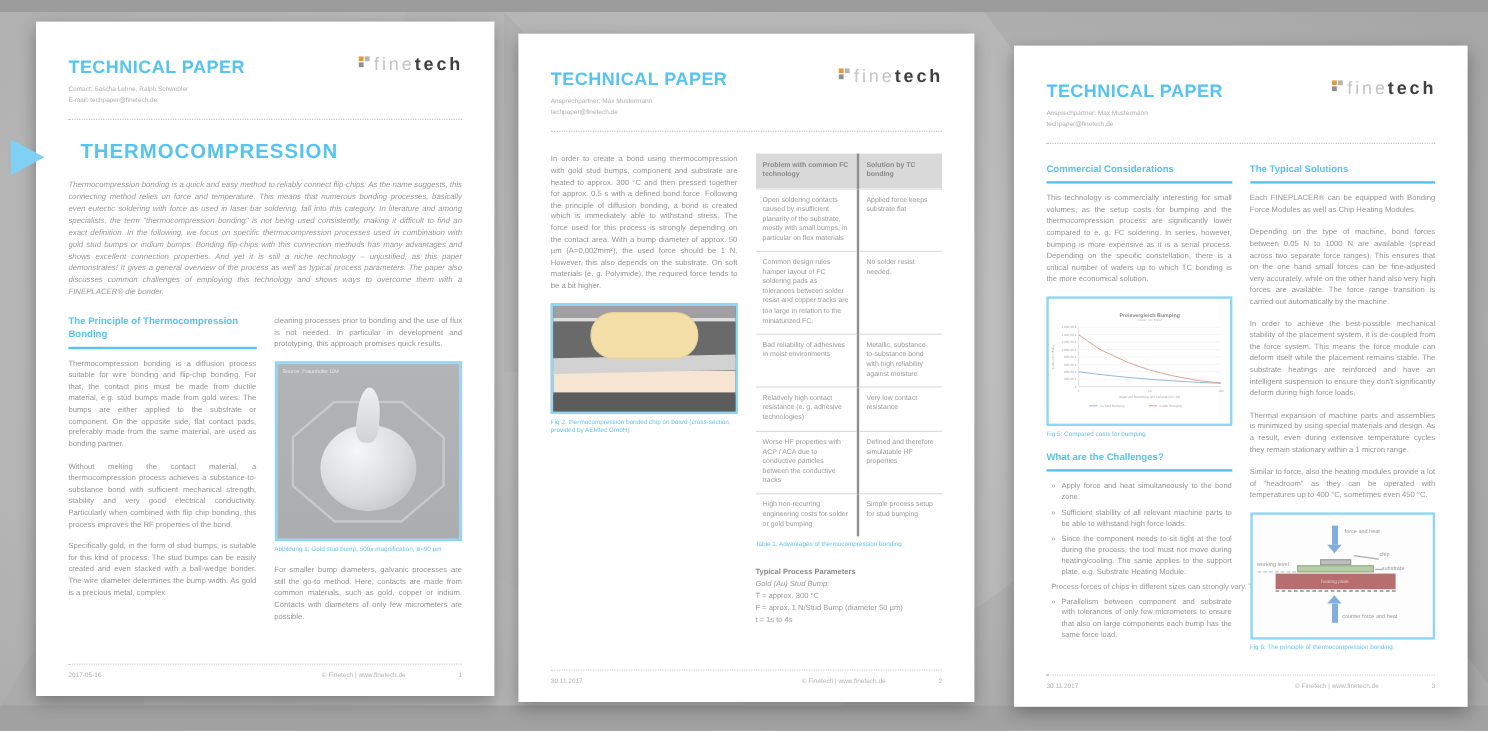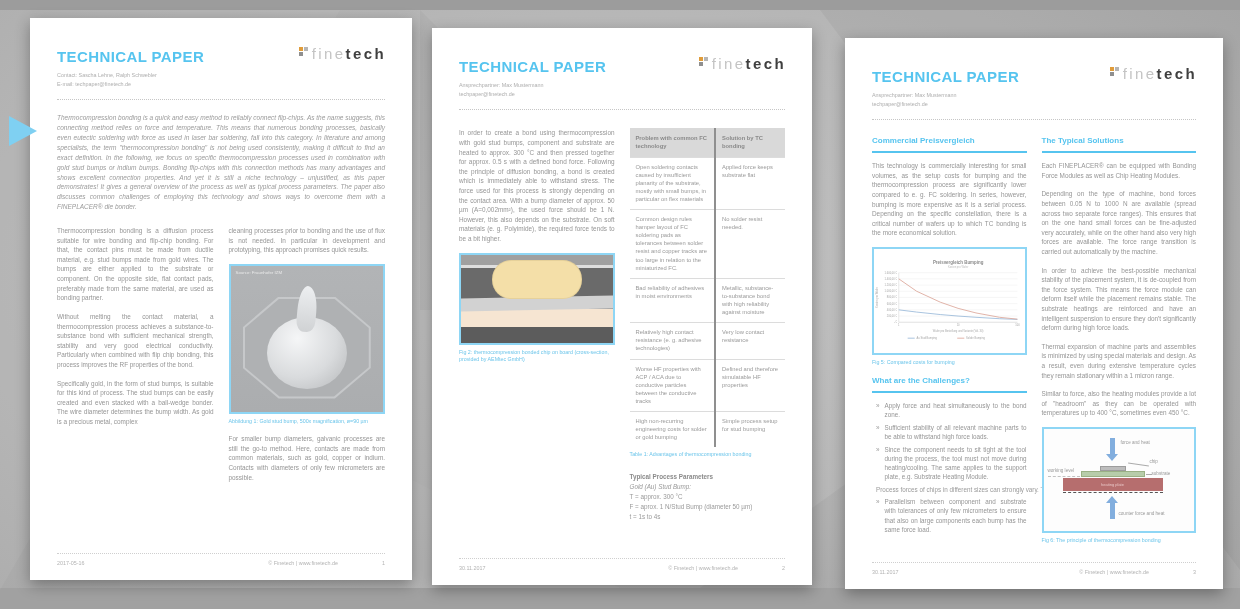--- a/index.html
+++ b/index.html
@@ -142,24 +142,26 @@
       <span class="logo-mark">
           <span class="lm1"></span>
           <span class="lm2"></span>
           <span class="lm3"></span>
           <span class="lm4"></span>
         </span>
       <span class="logo-text"><span>fine</span><span class="dark">tech</span></span>
     </div>
     <hr class="sep">
 
+    <div class="doc-title">THERMOCOMPRESSION</div>
     <div class="intro">Thermocompression bonding is a quick and easy method to reliably connect flip-chips. As the name suggests, this connecting method relies on force and temperature. This means that numerous bonding processes, basically even eutectic soldering with force as used in laser bar soldering, fall into this category. In literature and among specialists, the term "thermocompression bonding" is not being used consistently, making it difficult to find an exact definition. In the following, we focus on specific thermocompression processes used in combination with gold stud bumps or indium bumps. Bonding flip-chips with this connection methods has many advantages and shows excellent connection properties. And yet it is still a niche technology – unjustified, as this paper demonstrates! It gives a general overview of the process as well as typical process parameters. The paper also discusses common challenges of employing this technology and shows ways to overcome them with a FINEPLACER® die bonder.</div>
 
     <div class="cols">
       <div class="col">
+        <div class="sec-h">The Principle of Thermocompression Bonding</div>
         <p class="para">Thermocompression bonding is a diffusion process suitable for wire bonding and flip-chip bonding. For that, the contact pins must be made from ductile material, e.g. stud bumps made from gold wires. The bumps are either applied to the substrate or component. On the opposite side, flat contact pads, preferably made from the same material, are used as bonding partner.</p>
         <p class="para">Without melting the contact material, a thermocompression process achieves a substance-to-substance bond with sufficient mechanical strength, stability and very good electrical conductivity. Particularly when combined with flip chip bonding, this process improves the RF properties of the bond.</p>
         <p class="para">Specifically gold, in the form of stud bumps, is suitable for this kind of process. The stud bumps can be easily created and even stacked with a ball-wedge bonder. The wire diameter determines the bump width. As gold is a precious metal, complex</p>
       </div>
       <div class="col">
         <p class="para">cleaning processes prior to bonding and the use of flux is not needed. In particular in development and prototyping, this approach promises quick results.</p>
         <div class="sem">
           <span class="src">Source: Fraunhofer IZM</span>
           <div class="octa">
               <div class="octa-in"></div>
@@ -279,21 +281,21 @@
           <span class="lm2"></span>
           <span class="lm3"></span>
           <span class="lm4"></span>
         </span>
       <span class="logo-text"><span>fine</span><span class="dark">tech</span></span>
     </div>
     <hr class="sep">
 
     <div class="cols" style="margin-top:16px;">
       <div class="col">
-        <div class="sec-h">Commercial Preisvergleich</div>
+        <div class="sec-h">Commercial Considerations</div>
         <p class="para">This technology is commercially interesting for small volumes, as the setup costs for bumping and the thermocompression process are significantly lower compared to e. g. FC soldering. In series, however, bumping is more expensive as it is a serial process. Depending on the specific constellation, there is a critical number of wafers up to which TC bonding is the more economical solution.</p>
         <div class="chartbox">
           <svg id="fig5-svg" viewBox="0 0 170 100">
               <line x1="28" x2="162" y1="74" y2="74" stroke="#e6e6e6" stroke-width="0.4"></line>
               <text font-family="Liberation Sans, sans-serif" x="26" y="75.1" text-anchor="end" font-size="3" fill="#a8a8a8">- €</text>
               <line x1="28" x2="162" y1="67" y2="67" stroke="#e6e6e6" stroke-width="0.4"></line>
               <text font-family="Liberation Sans, sans-serif" x="26" y="68.1" text-anchor="end" font-size="3" fill="#a8a8a8">200,00 €</text>
               <line x1="28" x2="162" y1="60" y2="60" stroke="#e6e6e6" stroke-width="0.4"></line>
               <text font-family="Liberation Sans, sans-serif" x="26" y="61.1" text-anchor="end" font-size="3" fill="#a8a8a8">400,00 €</text>
               <line x1="28" x2="162" y1="53" y2="53" stroke="#e6e6e6" stroke-width="0.4"></line>

